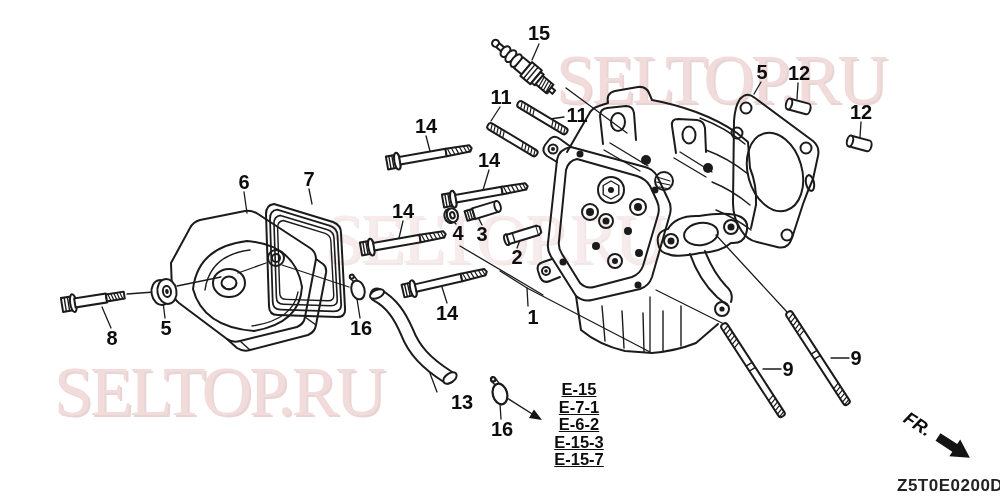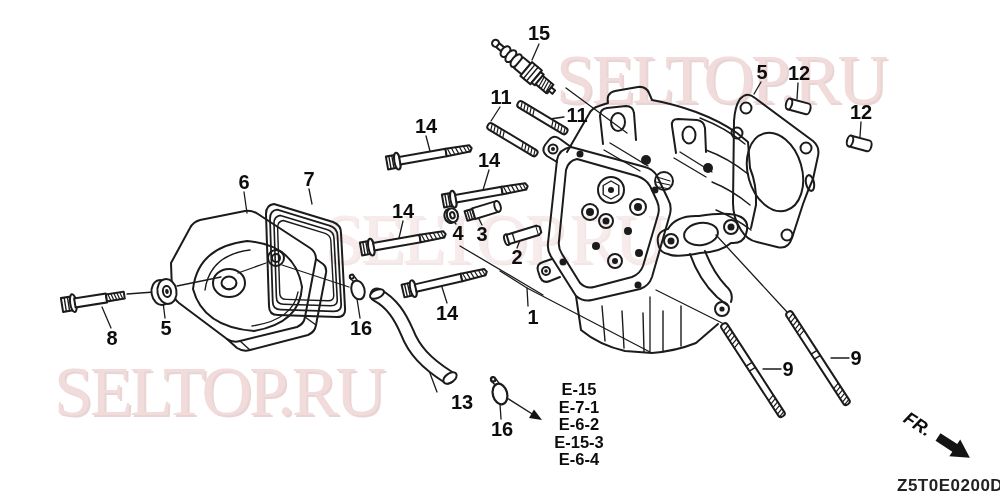--- a/index.html
+++ b/index.html
@@ -20,21 +20,21 @@
   #art .wf{fill:#ffffff;}
   #art .t{stroke-width:1.2;}
   #art .t15{stroke-width:1.4;}
   #art .lead{stroke-width:1.3;}
   #art .arrowfill{fill:#141414;stroke:none;}
   
   .labels{position:absolute;left:0;top:0;width:100%;height:100%;z-index:3;pointer-events:none;}
   .plabel{position:absolute;transform:translateX(-50%);font-weight:bold;font-size:20px;
           color:#0d0d0d;line-height:1;}
   .e15{position:absolute;left:538px;top:381px;width:82px;z-index:3;text-align:center;
-       font-weight:bold;font-size:16.5px;line-height:17.6px;color:#0d0d0d;}
+       font-weight:bold;font-size:16.5px;line-height:17.6px;color:#0d0d0d;text-decoration:underline;}
   .e15 div{letter-spacing:0px;}
   .frlabel{position:absolute;left:903px;top:414px;z-index:3;font-weight:bold;font-style:italic;
            font-size:18px;color:#0d0d0d;transform:rotate(33deg);}
   .code{position:absolute;left:897px;top:476px;z-index:3;font-weight:bold;font-size:17px;
         letter-spacing:0.5px;color:#222;}
 </style>
 </head>
 <body>
 
 <div class="stage">
@@ -291,19 +291,19 @@
       <span class="plabel" style="left: 438px; top: 392px; margin-left: 24px;">13</span>
       <span class="plabel" style="left: 788px; top: 359px;">9</span>
       <span class="plabel" style="left: 856px; top: 348px;">9</span>
     </div>
 
   <div class="e15" id="e15-list">
       <div>E-15</div>
       <div>E-7-1</div>
       <div>E-6-2</div>
       <div>E-15-3</div>
-      <div>E-6-4</div>
+      <div>E-15-7</div>
     </div>
 
   <div class="frlabel">FR.</div>
 
   <div class="code">Z5T0E0200D</div>
 </div>
 
 </body></html>

